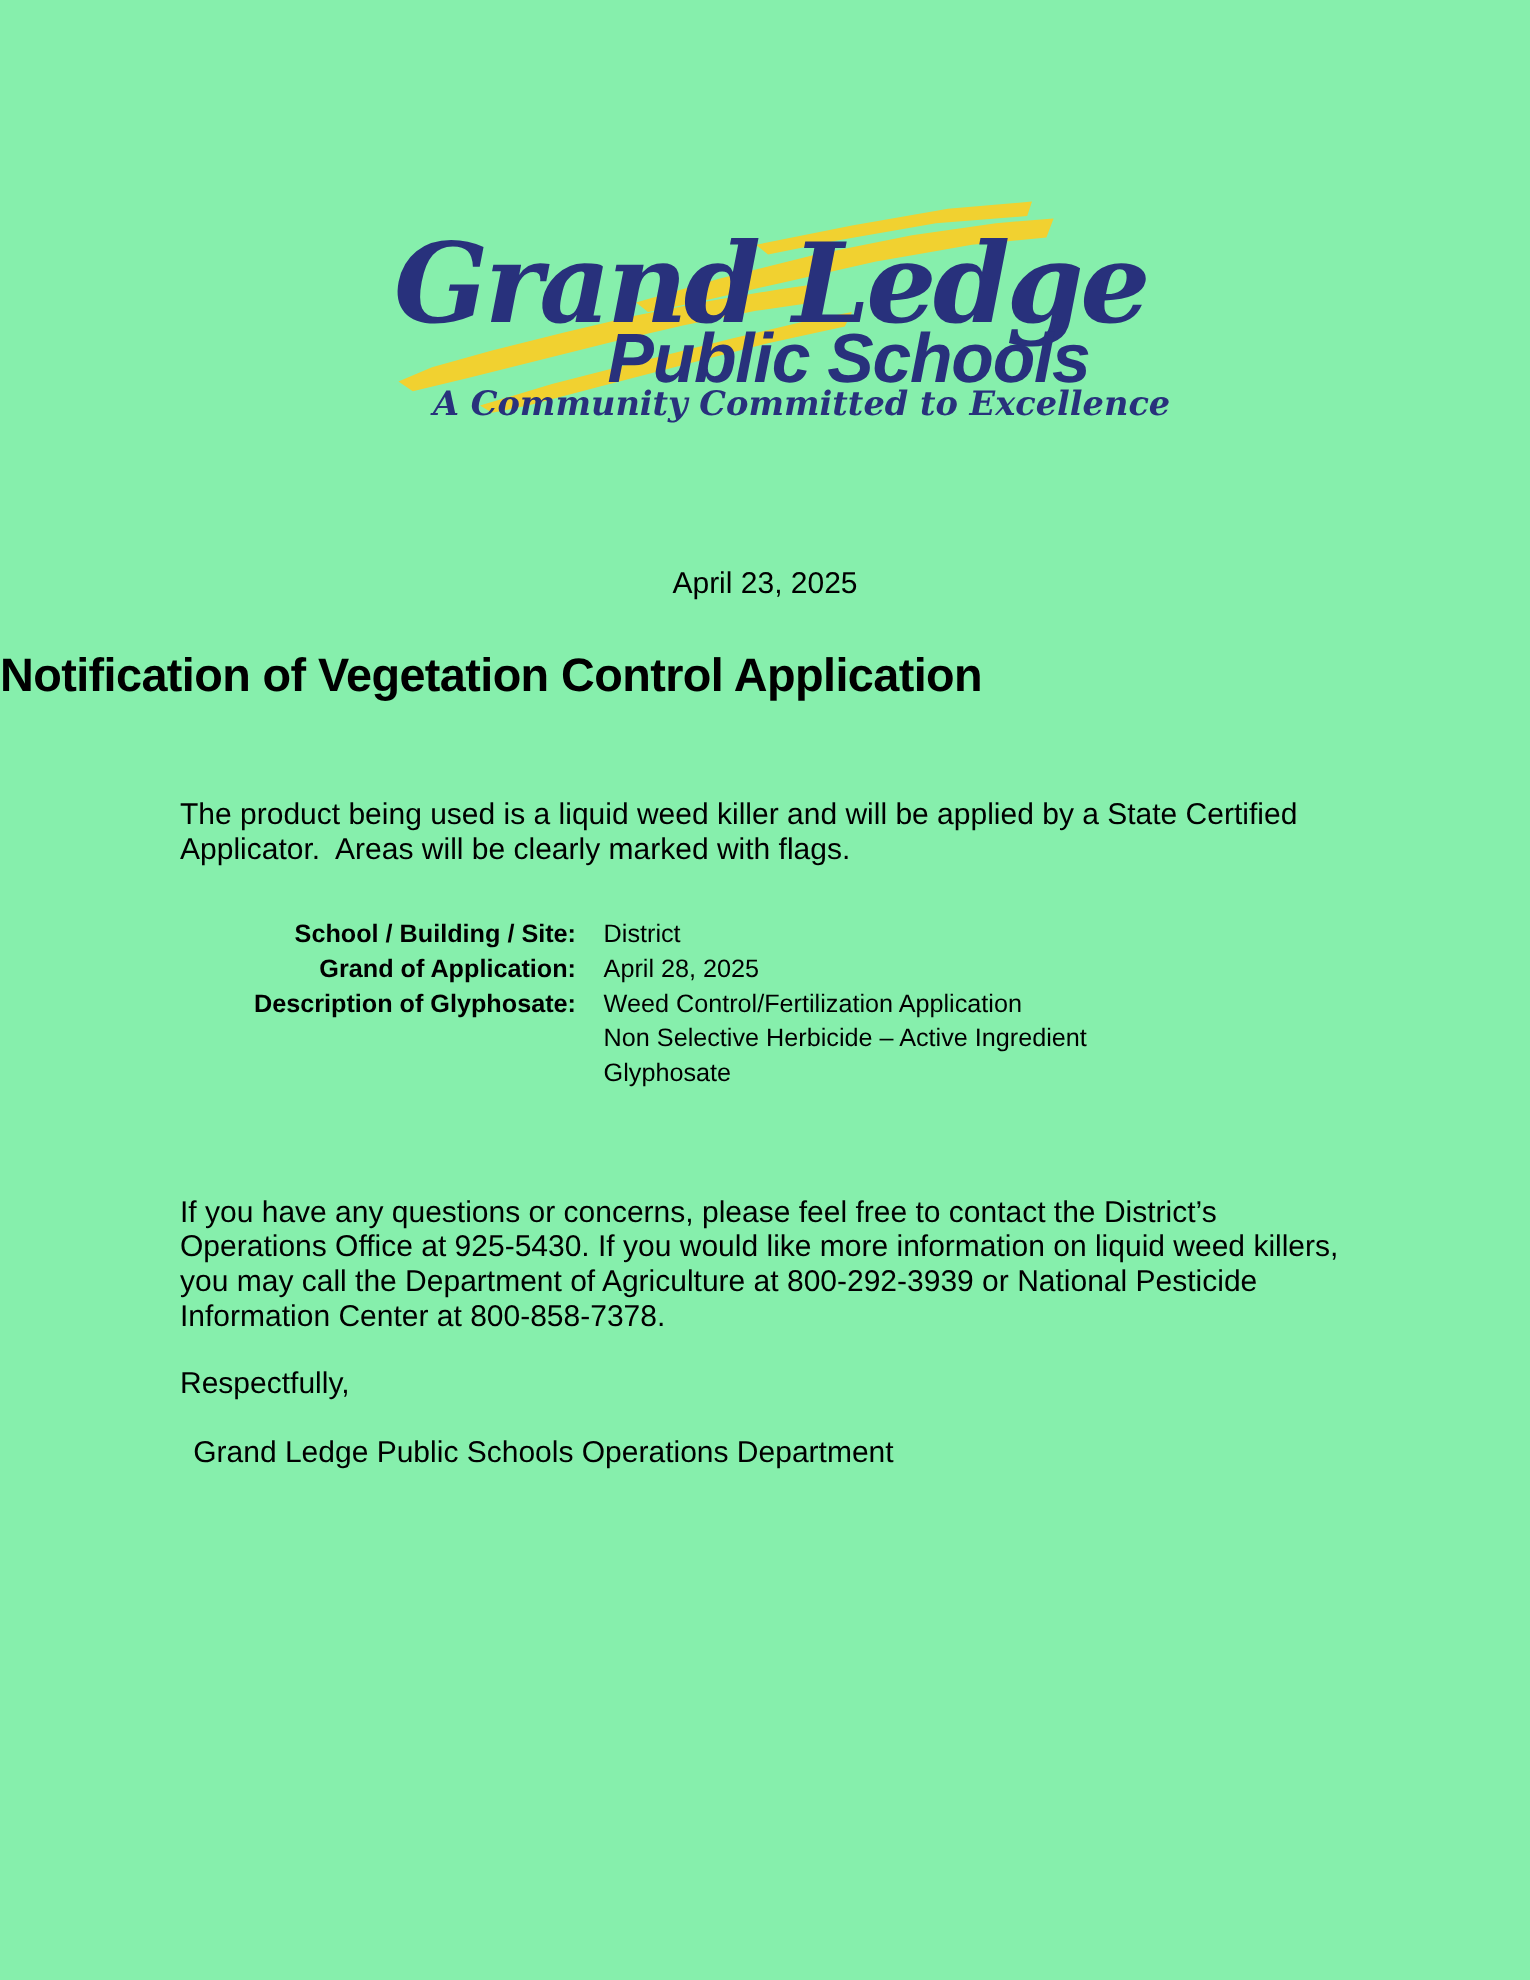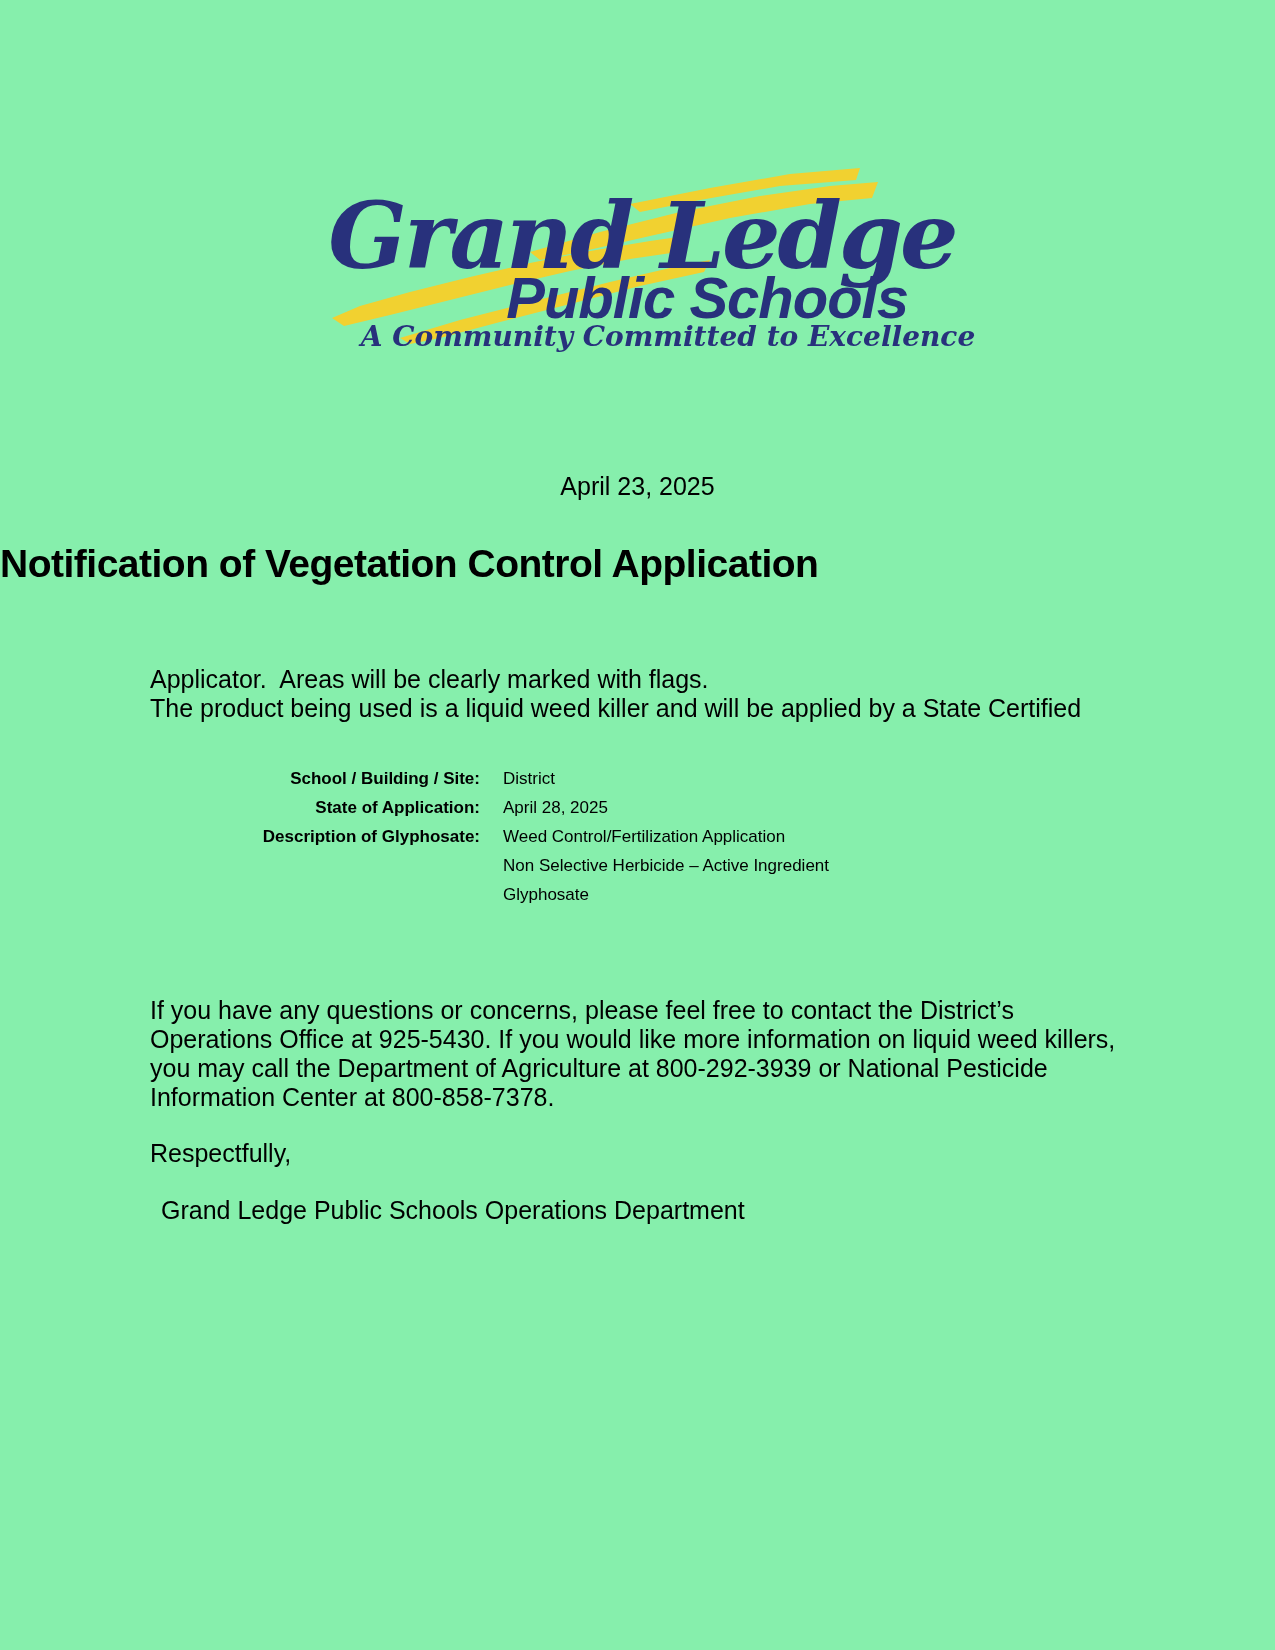--- a/index.html
+++ b/index.html
@@ -41,21 +41,21 @@
   
   .date-line { top: 472px; left: 0; width: 1275px; text-align: center; font-size: 25px; line-height: 29px; }
   .title {
     top: 541px; left: 0; width: 1275px; text-align: left;
     font-size: 39px; line-height: 46px; font-weight: 700; letter-spacing: -0.5px;
     margin: 0;
   }
   .para { font-size: 25px; line-height: 29px; }
   .prewrap { white-space: pre-wrap; }
   .intro { top: 665px; left: 150px; width: 1000px; }
-  .details { top: 764px; left: 150px; width: 1000px; font-size: 17px; line-height: 29px; }
+  .details { top: 764px; left: 150px; width: 1000px; font-size: 21px; line-height: 29px; }
   .detail-row { display: flex; }
   .detail-label { width: 330px; text-align: right; font-weight: 700; flex: 0 0 330px; }
   .detail-value { margin-left: 23px; }
   .contact { top: 996px; left: 150px; width: 1000px; }
   .closing { top: 1139px; left: 150px; width: 1000px; }
   .signature { top: 1196px; left: 161px; width: 1000px; }
 </style>
 </head>
 <body>
 
@@ -73,31 +73,31 @@
       <text class="logo-main" x="578" y="158" text-anchor="end" fill="#28317c">Public Schools</text>
       <text class="logo-tagline" x="338" y="186" text-anchor="middle" fill="#28317c">A Community Committed to Excellence</text>
     </svg>
   </div>
 
   <div class="abs date-line">April 23, 2025</div>
 
   <h1 class="abs title">Notification of Vegetation Control Application</h1>
 
   <div class="abs intro para">
+    <div class="prewrap">The product being used is a liquid weed killer and will be applied by a State Certified</div>
     <div class="prewrap">Applicator.  Areas will be clearly marked with flags.</div>
-    <div class="prewrap">The product being used is a liquid weed killer and will be applied by a State Certified</div>
   </div>
 
   <div class="abs details">
     <div class="detail-row">
       <div class="detail-label">School / Building / Site:</div>
       <div class="detail-value">District</div>
     </div>
     <div class="detail-row">
-      <div class="detail-label">State of Application:</div>
+      <div class="detail-label">Grand of Application:</div>
       <div class="detail-value">April 28, 2025</div>
     </div>
     <div class="detail-row">
       <div class="detail-label">Description of Glyphosate:</div>
       <div class="detail-value">Weed Control/Fertilization Application</div>
     </div>
     <div class="detail-row">
       <div class="detail-label"></div>
       <div class="detail-value">Non Selective Herbicide – Active Ingredient</div>
     </div>

